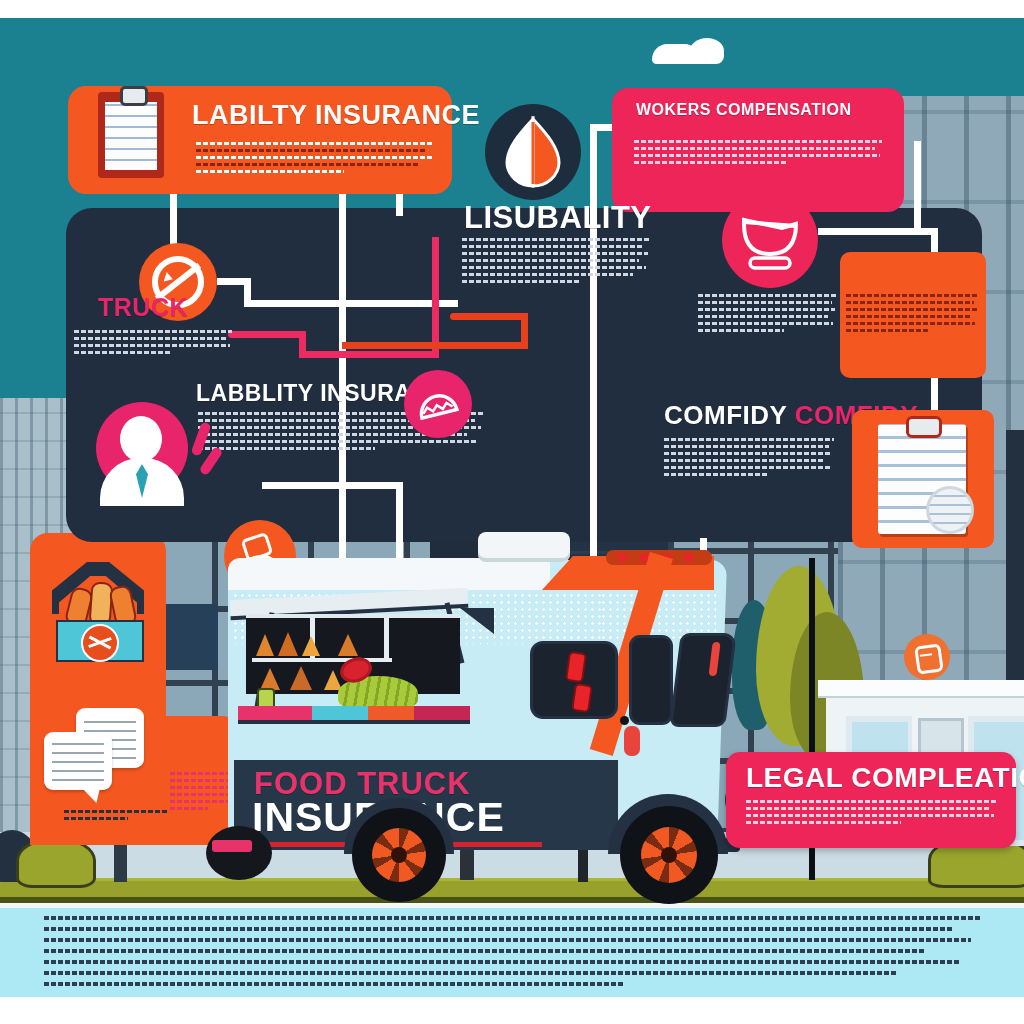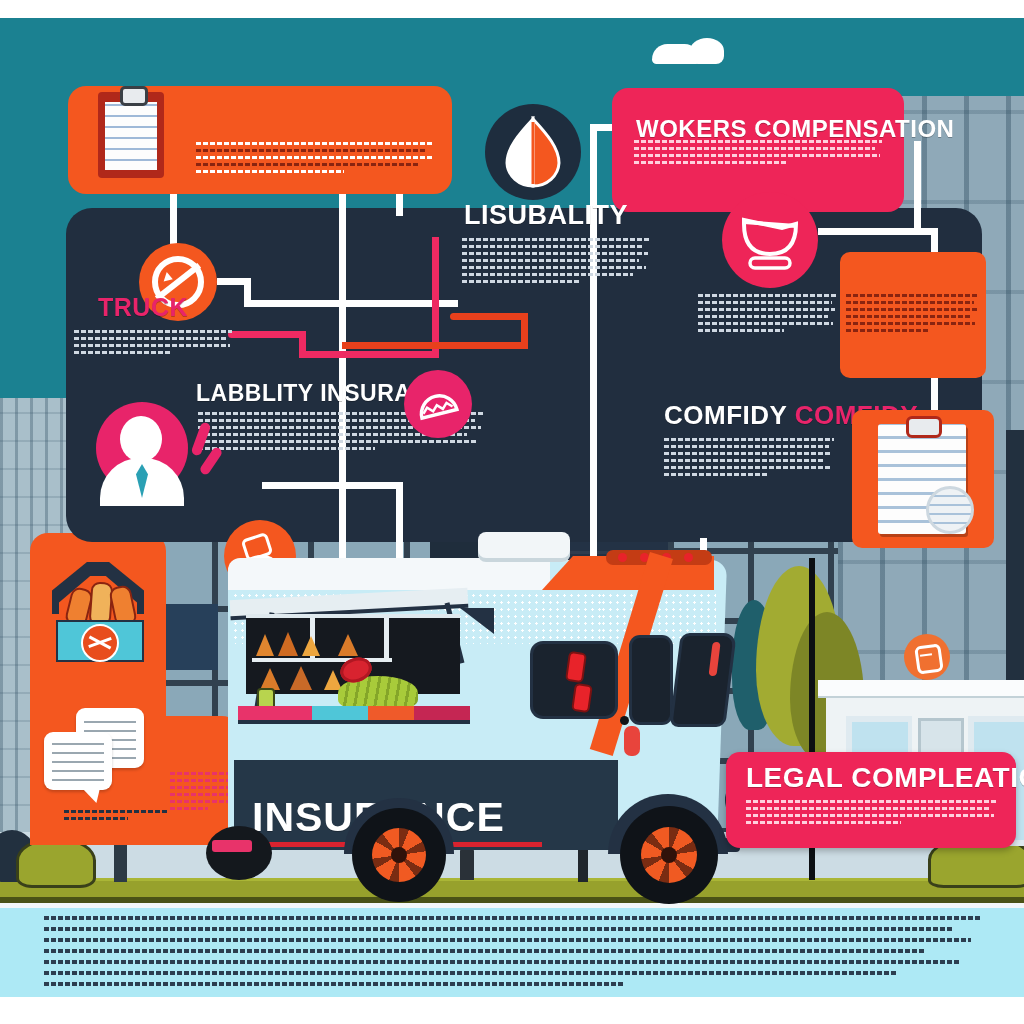--- a/index.html
+++ b/index.html
@@ -133,30 +133,31 @@
   <div class="abs redline" style="left:450px;top:313px;width:78px;height:7px;border-radius:4px"></div>
   <div class="abs redline" style="left:521px;top:313px;width:7px;height:36px"></div>
   <div class="abs redline" style="left:342px;top:342px;width:186px;height:7px"></div>
 
   <div class="abs" style="left:68px;top:86px;width:384px;height:108px;background:#f4571f;border-radius:18px"></div>
   <div class="abs" style="left:98px;top:92px;width:66px;height:86px;background:#b0281a;border-radius:4px">
     <div class="abs" style="left:7px;top:10px;width:52px;height:68px;background:#fdfdfd;
          background-image:repeating-linear-gradient(0deg,rgba(0,0,0,0) 0 9px,#9fb9d8 9px 11px)"></div>
     <div class="abs" style="left:22px;top:-6px;width:22px;height:14px;background:#e8ebee;border:3px solid #3a3f45;border-radius:5px"></div>
   </div>
+  <div class="ttl abs" style="left:192px;top:100px;font-size:27px">LABILTY INSURANCE</div>
   <div class="scrib abs alt" style="left:196px;top:142px;width:238px;color:#fff">
       <i style="width:100%"></i>
       <i style="width:97%"></i>
       <i style="width:99%"></i>
       <i style="width:94%"></i>
       <i style="width:62%"></i>
     </div>
 
   <div class="abs" style="left:612px;top:88px;width:292px;height:124px;background:#ee2558;border-radius:16px"></div>
-  <div class="ttl abs" style="left:636px;top:115px;font-size:24px">WOKERS COMPENSATION</div>
+  <div class="ttl abs" style="left:636px;top:101px;font-size:16px">WOKERS COMPENSATION</div>
   <div class="scrib abs" style="left:634px;top:140px;width:248px;color:#ffd0dd">
       <i style="width:100%"></i>
       <i style="width:97%"></i>
       <i style="width:99%"></i>
       <i style="width:62%"></i>
     </div>
 
   <div class="abs ring" style="left:139px;top:243px;width:78px;height:78px;background:#f4571f">
     <div class="abs ring" style="left:13px;top:13px;width:40px;height:40px;border:6px solid #fff"></div>
     <div class="abs" style="left:12px;top:36px;width:54px;height:6px;background:#fff;transform:rotate(-38deg)"></div>
@@ -170,21 +171,21 @@
       <i style="width:62%"></i>
     </div>
 
   <div class="abs ring" style="left:485px;top:104px;width:96px;height:96px;background:#1e2d3e">
     <svg class="abs" style="left:18px;top:12px" width="60" height="72" viewBox="0 0 60 72">
       <path d="M30 3 C44 18 56 32 56 47 A26 24 0 0 1 30 70 L30 3 Z" fill="#f4571f" stroke="#fff" stroke-width="3"></path>
       <path d="M30 3 C16 18 4 32 4 47 A26 24 0 0 0 30 70 L30 3 Z" fill="#fff" stroke="#fff" stroke-width="3"></path>
       <path d="M30 6 L30 68" stroke="#f4571f" stroke-width="3"></path>
     </svg>
   </div>
-  <div class="ttl abs" style="left:464px;top:200px;font-size:27px">LISUBALITY</div>
+  <div class="ttl abs" style="left:464px;top:200px;font-size:31px">LISUBALITY</div>
   <div class="scrib abs" style="left:462px;top:238px;width:188px;color:#cfd8e2">
       <i style="width:100%"></i>
       <i style="width:97%"></i>
       <i style="width:99%"></i>
       <i style="width:94%"></i>
       <i style="width:98%"></i>
       <i style="width:91%"></i>
       <i style="width:62%"></i>
     </div>
 
@@ -310,20 +311,21 @@
 
     <div class="abs" style="left:338px;top:676px;width:80px;height:34px;background:#a8cb3a;border-radius:50% 50% 30% 30%;
          background-image:repeating-linear-gradient(100deg,rgba(90,120,20,.45) 0 3px,rgba(0,0,0,0) 3px 10px)"></div>
     <div class="abs" style="left:340px;top:658px;width:32px;height:24px;background:#d8232f;border-radius:50%;transform:rotate(-18deg);box-shadow:inset 0 0 0 3px #b01722"></div>
     <div class="abs" style="left:257px;top:688px;width:14px;height:28px;background:#b8d44e;border:2px solid #3c4a18;border-radius:4px 4px 2px 2px"></div>
 
     <div class="abs" style="left:238px;top:706px;width:232px;height:14px;
          background:linear-gradient(90deg,#e8336a 0 32%,#4fc6d8 32% 56%,#ef5a2a 56% 76%,#c52653 76% 100%);border-bottom:4px solid #233143"></div>
 
     <div class="abs" style="left:234px;top:760px;width:384px;height:90px;background:#253748"></div>
+    <div class="ttl abs" style="left:254px;top:766px;font-size:31px;color:#e8336a;letter-spacing:1px">FOOD TRUCK</div>
     <div class="ttl abs" style="left:252px;top:794px;font-size:41px;letter-spacing:1px">INSURANCE</div>
     <div class="abs" style="left:254px;top:842px;width:288px;height:5px;background:#d8232f"></div>
 
     <div class="abs" style="left:533px;top:644px;width:82px;height:72px;background:#1a232e;border-radius:10px;box-shadow:0 0 0 3px #233143">
       <div class="abs" style="left:34px;top:8px;width:14px;height:26px;background:#e8232a;border:2px solid #7a1212;border-radius:5px;transform:rotate(8deg)"></div>
       <div class="abs" style="left:40px;top:40px;width:14px;height:24px;background:#e8232a;border:2px solid #7a1212;border-radius:5px;transform:rotate(8deg)"></div>
     </div>
     <div class="abs ring" style="left:620px;top:716px;width:9px;height:9px;background:#101418"></div>
     <div class="abs" style="left:632px;top:638px;width:38px;height:84px;background:#1a232e;border-radius:8px;box-shadow:0 0 0 3px #233143"></div>
     <div class="abs" style="left:678px;top:636px;width:50px;height:88px;background:#1a232e;border-radius:6px 10px 6px 6px;transform:skewX(-7deg);box-shadow:0 0 0 3px #233143">

